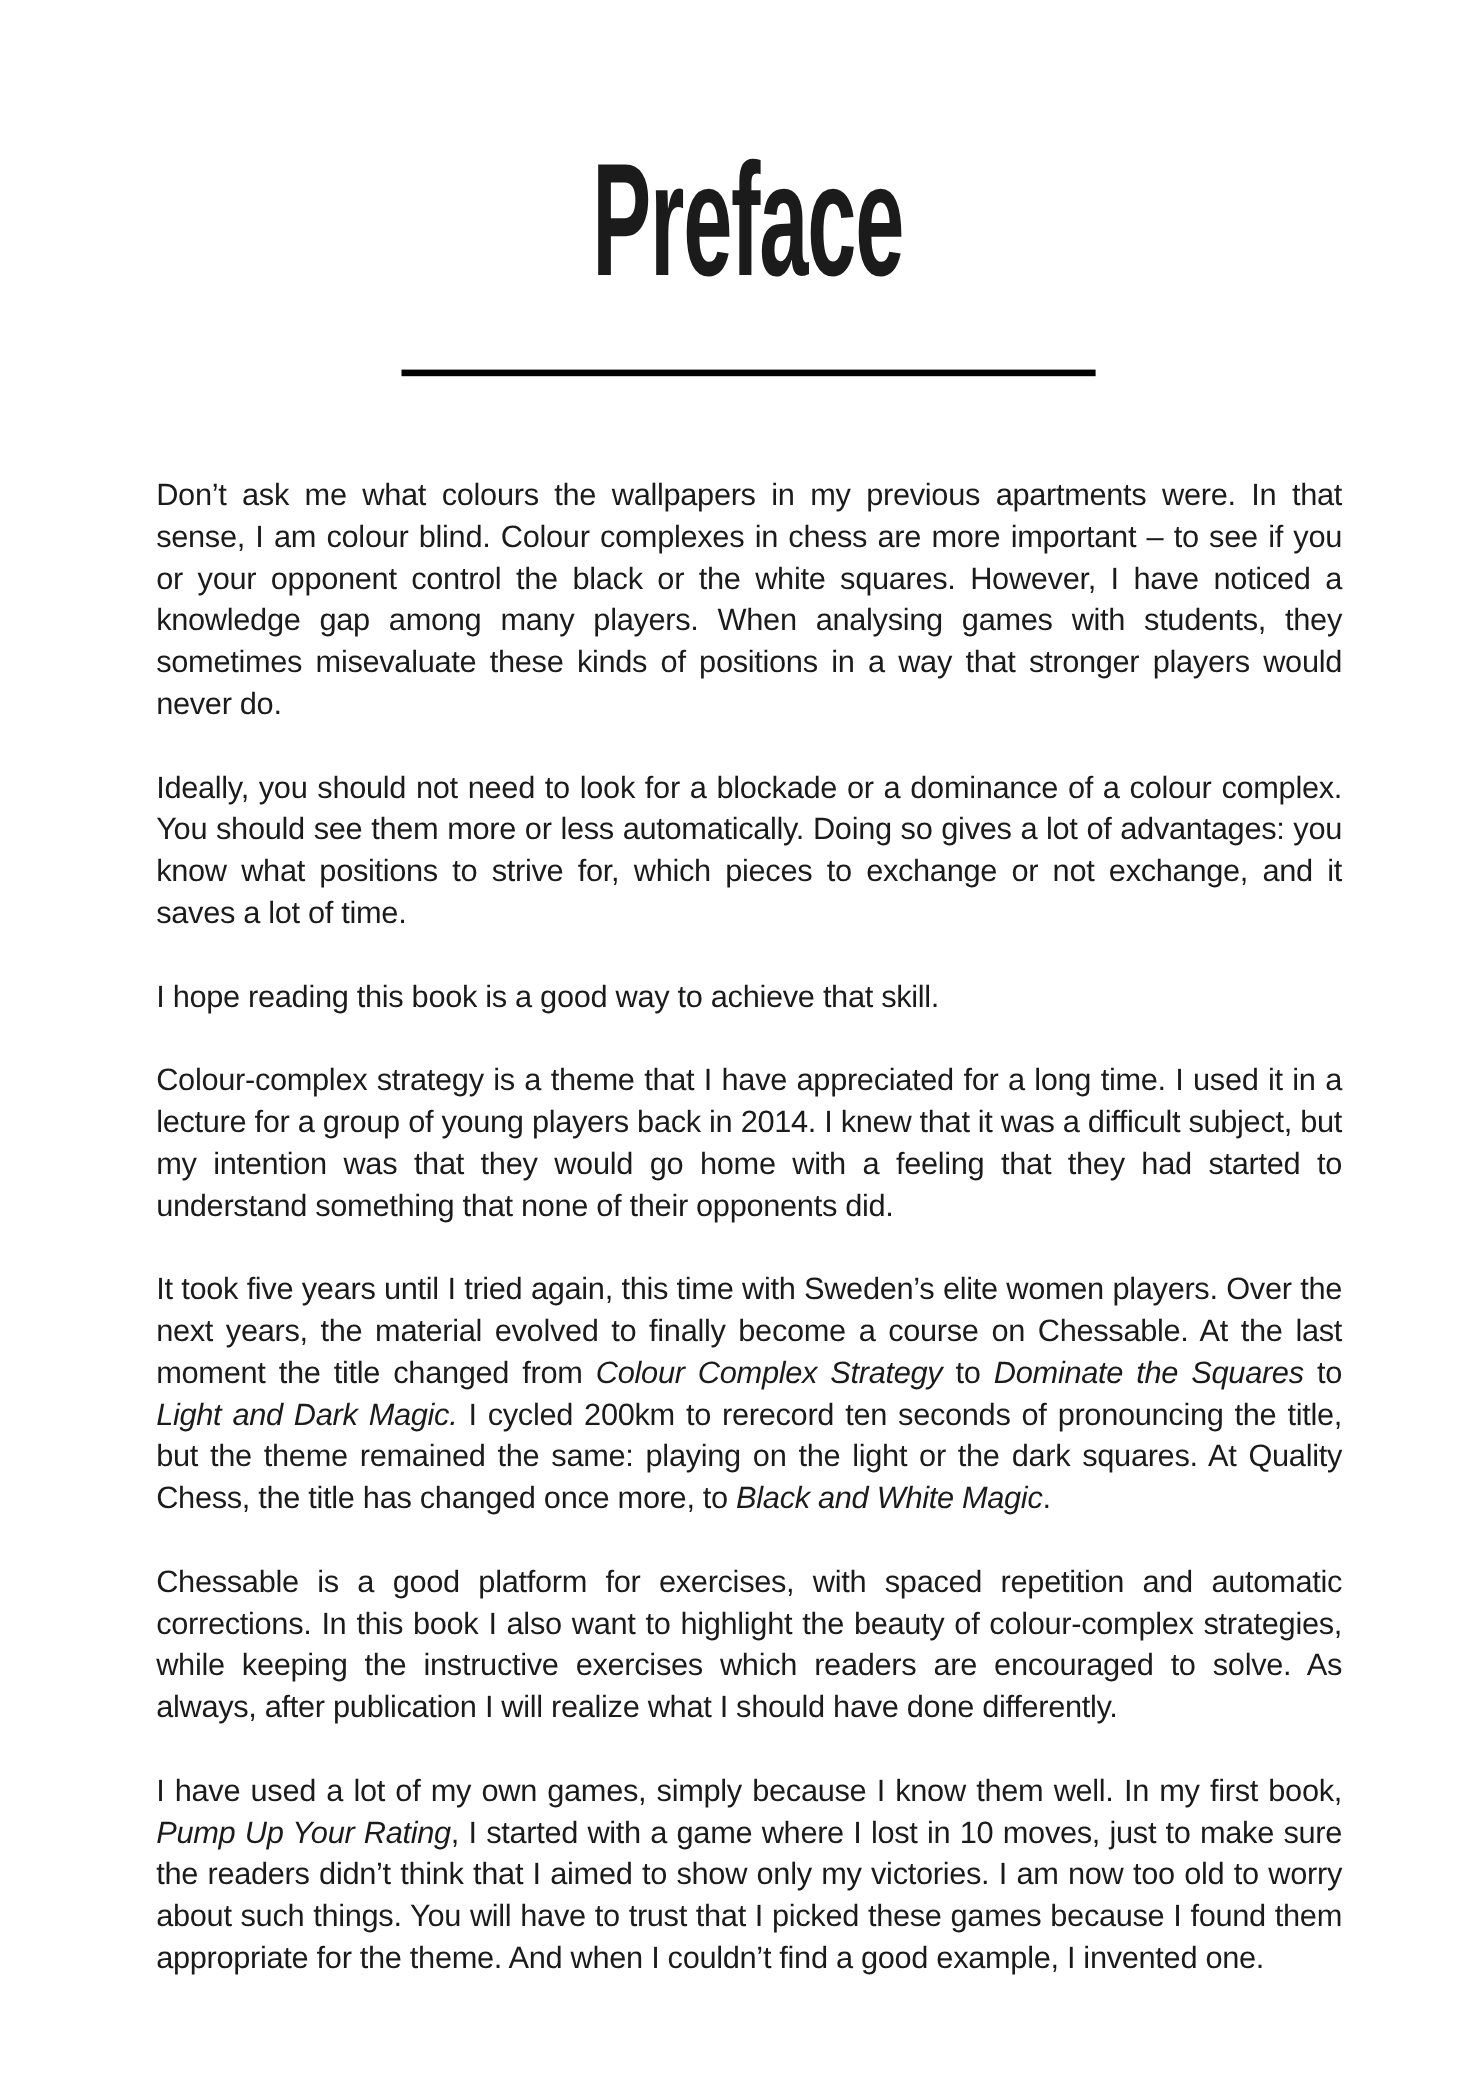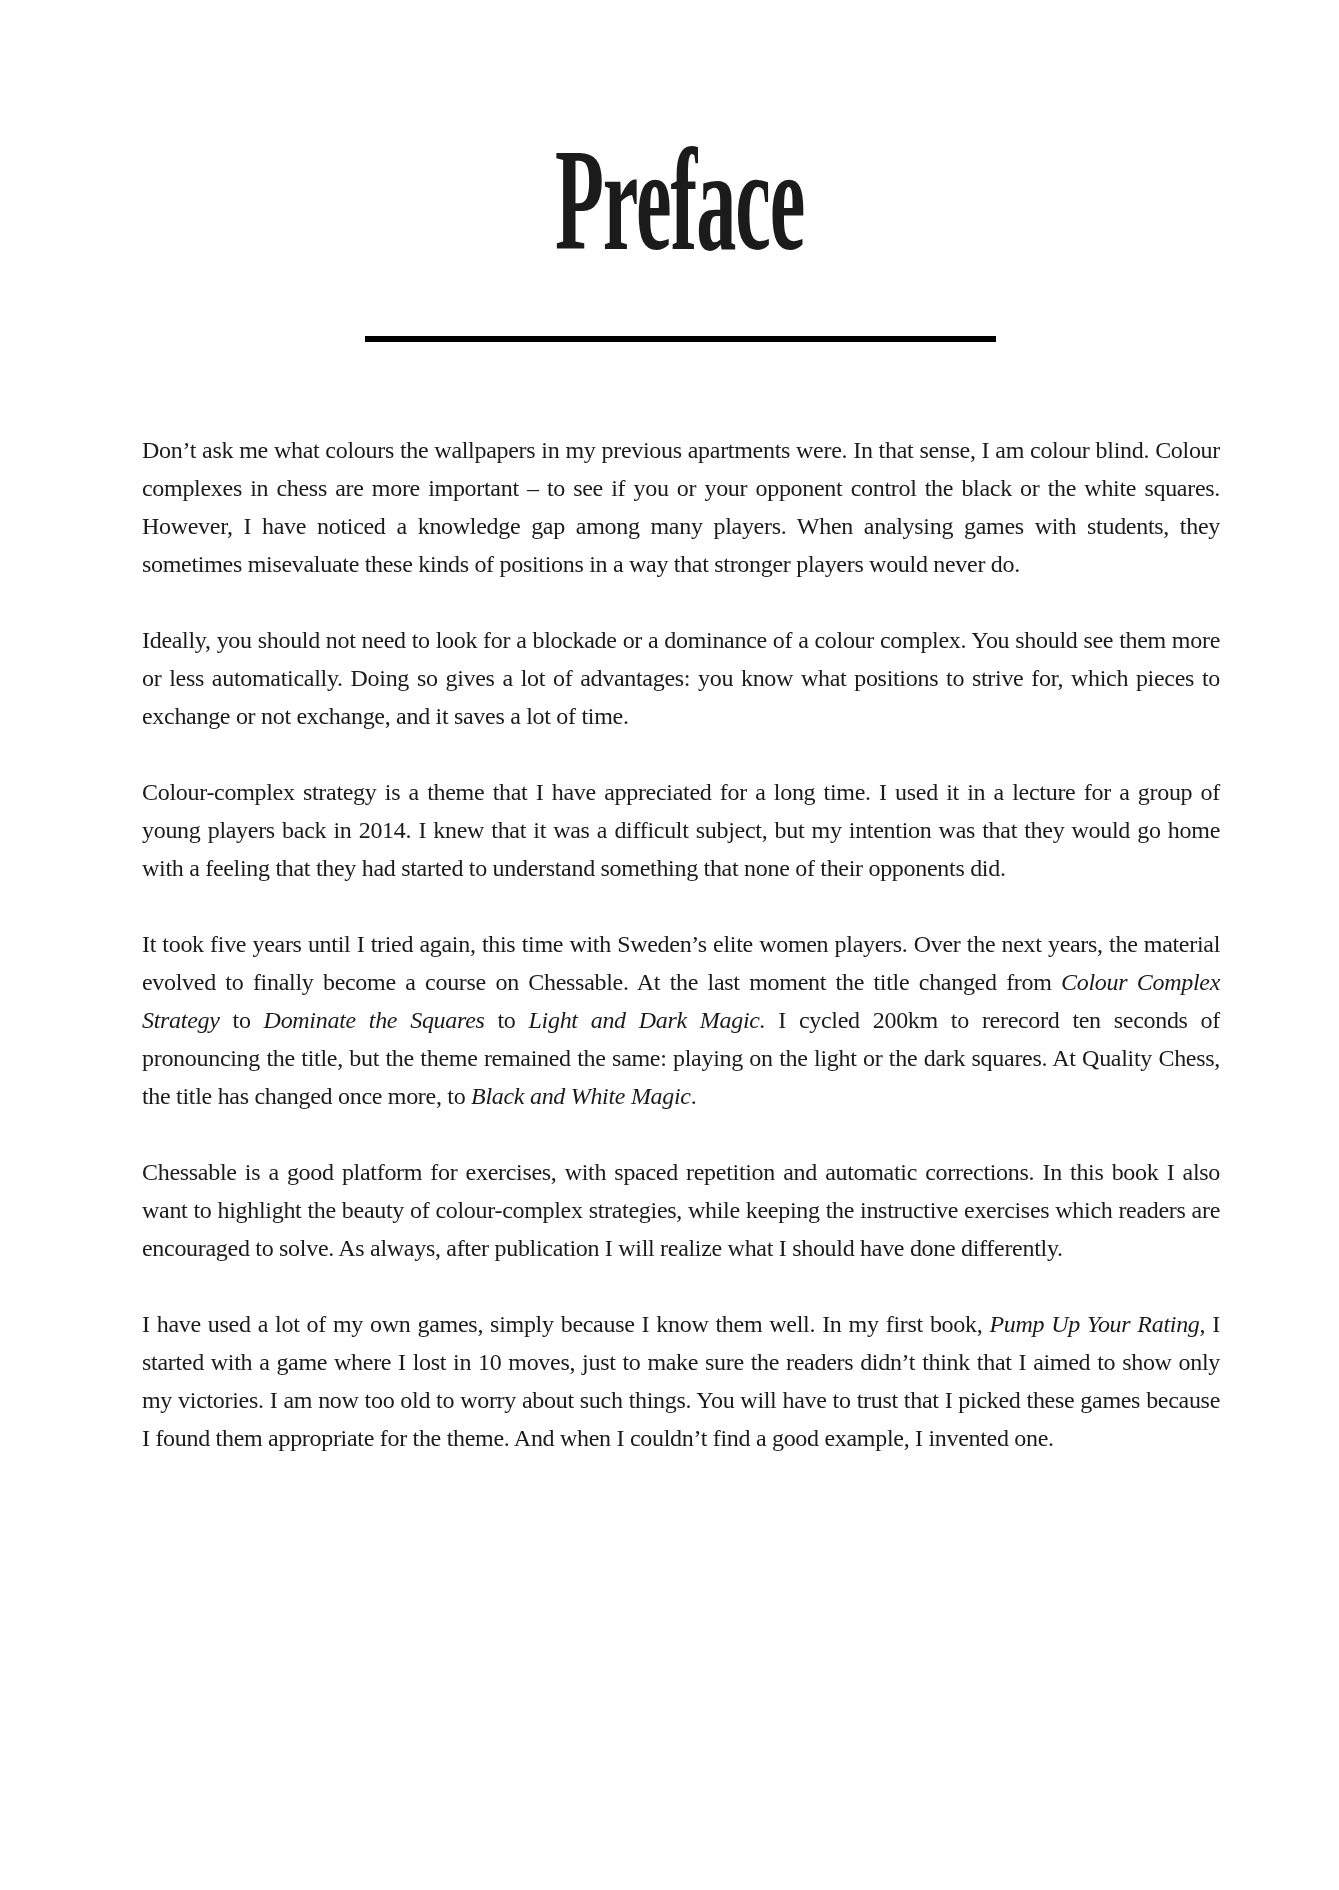--- a/index.html
+++ b/index.html
@@ -6,21 +6,21 @@
     margin: 0;
     padding: 0;
     background: #ffffff;
   }
   .page {
     position: relative;
     width: 1339px;
     height: 1890px;
     background: #ffffff;
     color: #1b1b1b;
-    font-family: Liberation Serif, serif;
+    font-family: Liberation Sans, sans-serif;
     overflow: hidden;
   }
   .title {
     margin: 127px 0 0 0;
     text-align: center;
     line-height: 146px;
     font-size: 146px;
     font-weight: bold;
     letter-spacing: -2px;
     white-space: nowrap;
@@ -32,21 +32,21 @@
   }
   .rule {
     width: 631px;
     height: 6px;
     background: #000000;
     margin: 63px auto 0 auto;
     transform: translateX(11px);
   }
   .body-text {
     margin: 89px 119px 0 142px;
-    font-size: 24px;
+    font-size: 28px;
     line-height: 38px;
     letter-spacing: -0.3px;
     text-align: justify;
     text-justify: inter-word;
   }
   .body-text p {
     margin: 0 0 38px 0;
     padding: 0;
   }
   .body-text p:last-child {
@@ -58,18 +58,19 @@
 </style>
 </head>
 <body>
 
 <div class="page">
   <h1 class="title"><span class="title-inner">Preface</span></h1>
   <div class="rule"></div>
   <div class="body-text">
       <p><span>Don’t ask me what colours the wallpapers in my previous apartments were. In that sense, I am colour blind. Colour complexes in chess are more important – to see if you or your opponent control the black or the white squares. However, I have noticed a knowledge gap among many players. When analysing games with students, they sometimes misevaluate these kinds of positions in a way that stronger players would never do.</span></p>
       <p><span>Ideally, you should not need to look for a blockade or a dominance of a colour complex. You should see them more or less automatically. Doing so gives a lot of advantages: you know what positions to strive for, which pieces to exchange or not exchange, and it saves a lot of time.</span></p>
+      <p><span>I hope reading this book is a good way to achieve that skill.</span></p>
       <p><span>Colour-complex strategy is a theme that I have appreciated for a long time. I used it in a lecture for a group of young players back in 2014. I knew that it was a difficult subject, but my intention was that they would go home with a feeling that they had started to understand something that none of their opponents did.</span></p>
       <p><span>It took five years until I tried again, this time with Sweden’s elite women players. Over the next years, the material evolved to finally become a course on Chessable. At the last moment the title changed from </span><em>Colour Complex Strategy</em><span> to </span><em>Dominate the Squares</em><span> to </span><em>Light and Dark Magic.</em><span> I cycled 200km to rerecord ten seconds of pronouncing the title, but the theme remained the same: playing on the light or the dark squares. At Quality Chess, the title has changed once more, to </span><em>Black and White Magic</em><span>.</span></p>
       <p><span>Chessable is a good platform for exercises, with spaced repetition and automatic corrections. In this book I also want to highlight the beauty of colour-complex strategies, while keeping the instructive exercises which readers are encouraged to solve. As always, after publication I will realize what I should have done differently.</span></p>
       <p><span>I have used a lot of my own games, simply because I know them well. In my first book, </span><em>Pump Up Your Rating</em><span>, I started with a game where I lost in 10 moves, just to make sure the readers didn’t think that I aimed to show only my victories. I am now too old to worry about such things. You will have to trust that I picked these games because I found them appropriate for the theme. And when I couldn’t find a good example, I invented one.</span></p>
     </div>
 </div>
 
 </body></html>

